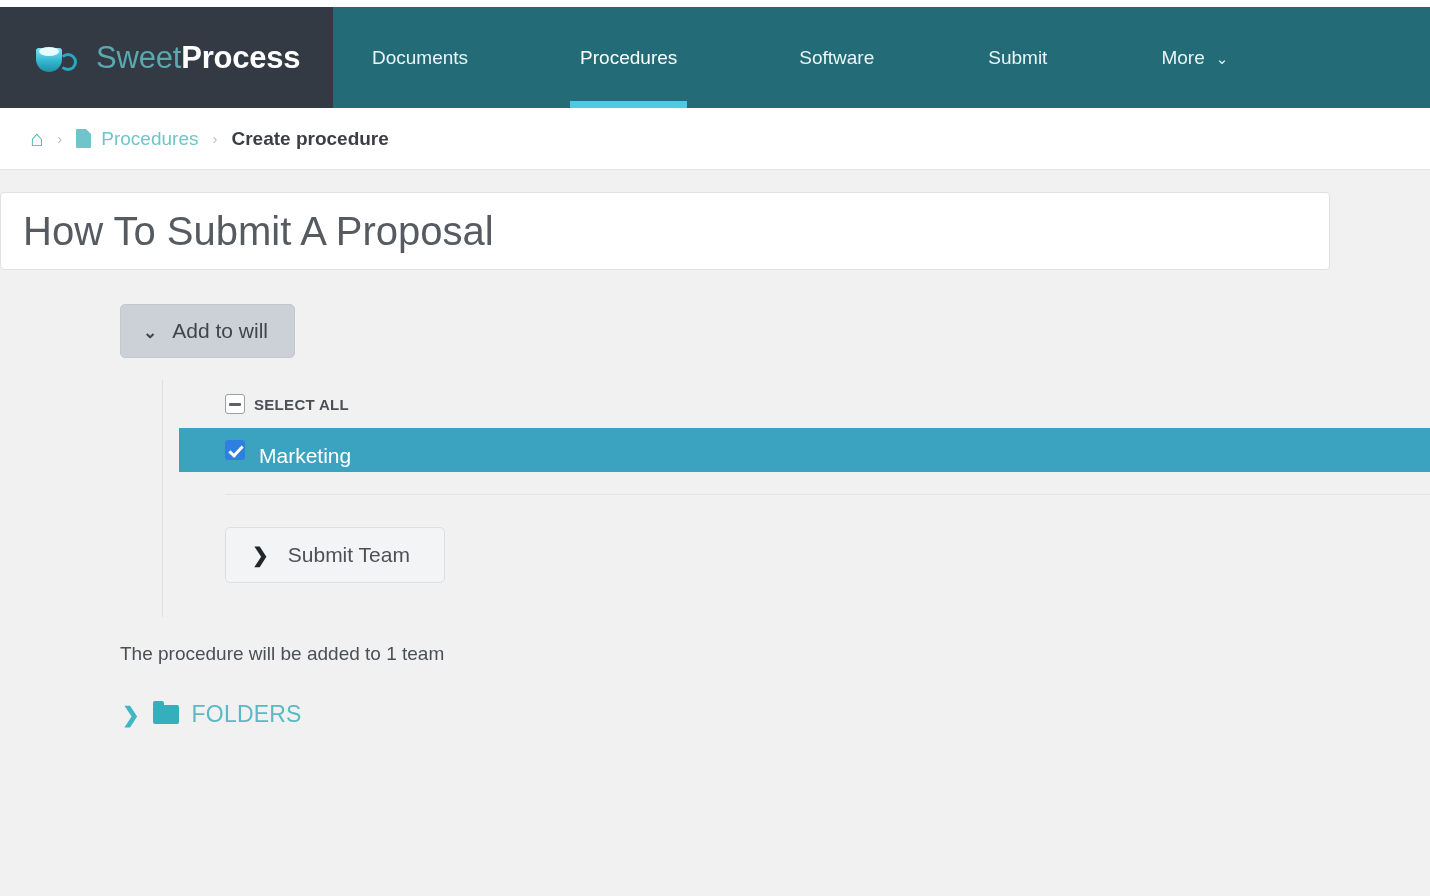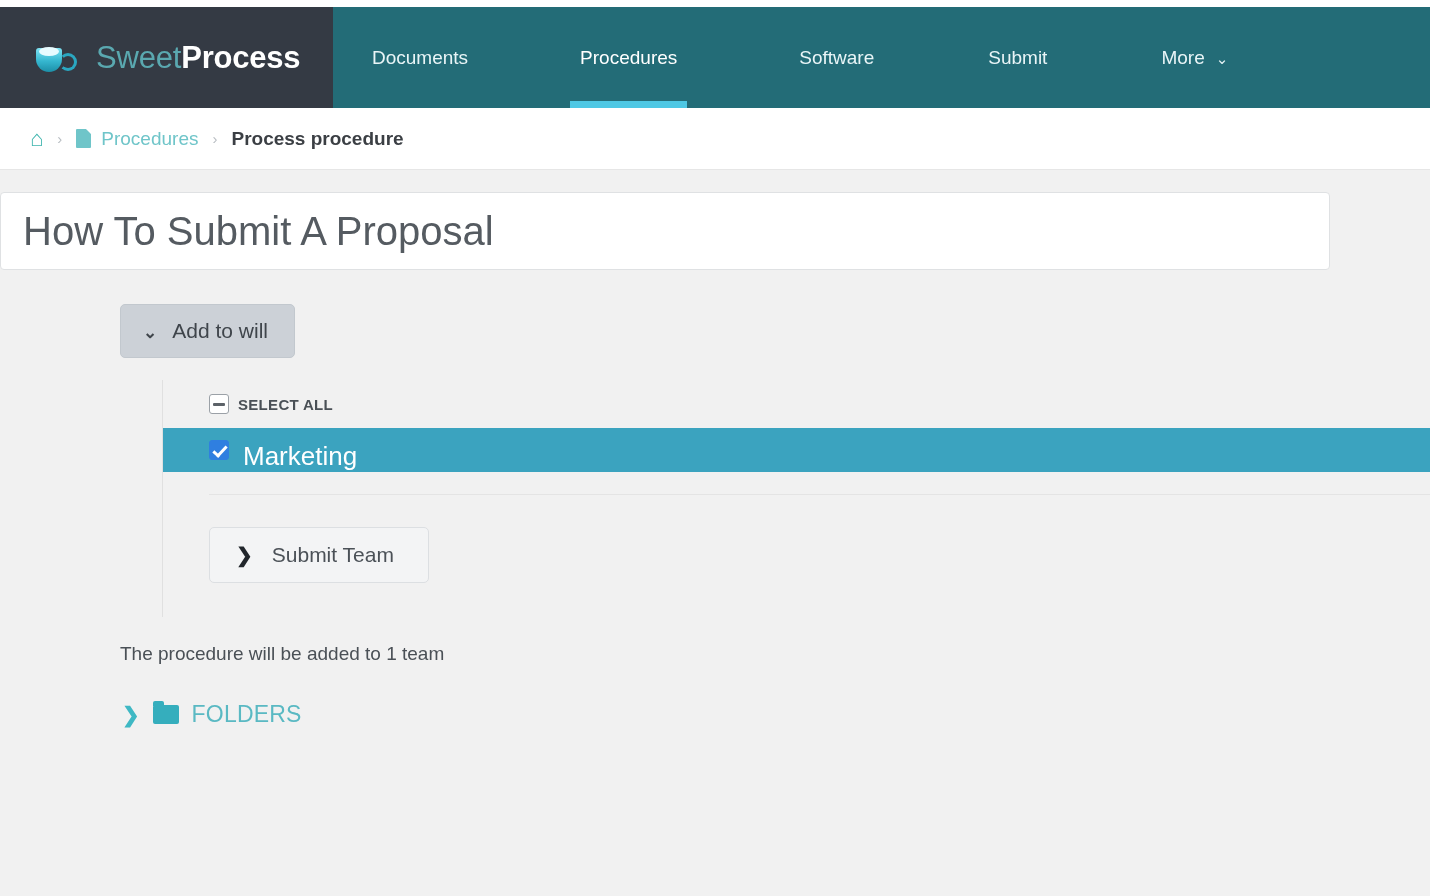--- a/index.html
+++ b/index.html
@@ -237,21 +237,21 @@
     font-size: 20px;
     line-height: 1;
     font-weight: 700;
     color: #21262b;
   }
 
   .teams-panel {
     margin-top: 22px;
     margin-left: 42px;
     border-left: 1px solid #e0e0e0;
-    padding-left: 0;
+    padding-left: 16px;
     position: relative;
   }
 
   .select-all-row {
     display: flex;
     align-items: center;
     gap: 9px;
     padding: 14px 0 14px 46px;
     cursor: pointer;
   }
@@ -304,21 +304,21 @@
     height: 44px;
     padding-left: 46px;
     cursor: pointer;
   }
   .team-row.selected {
     background: #3ba3bf;
     width: 1268px;
   }
   .team-row.selected .team-name { color: #ffffff; }
   .team-name {
-    font-size: 26px;
+    font-size: 21px;
     color: #4f555b;
     margin-top: 12px;
   }
 
   .teams-divider {
     margin-top: 22px;
     margin-left: 46px;
     width: 1264px;
     height: 1px;
     background: #e4e4e4;
@@ -433,21 +433,21 @@
   </div>
 
   <div class="breadcrumb-bar">
     <span class="bc-home">⌂</span>
     <span class="bc-sep">›</span>
     <span class="bc-group">
       <span class="bc-doc-icon"></span>
       <a class="bc-link">Procedures</a>
     </span>
     <span class="bc-sep">›</span>
-    <span class="bc-current">Process procedure</span>
+    <span class="bc-current">Create procedure</span>
   </div>
 
   <div class="content">
 
     <div class="title-row">
       <input class="title-input" type="text" value="How To Submit A Proposal" style="">
     </div>
 
     <div class="teams-block">
 

